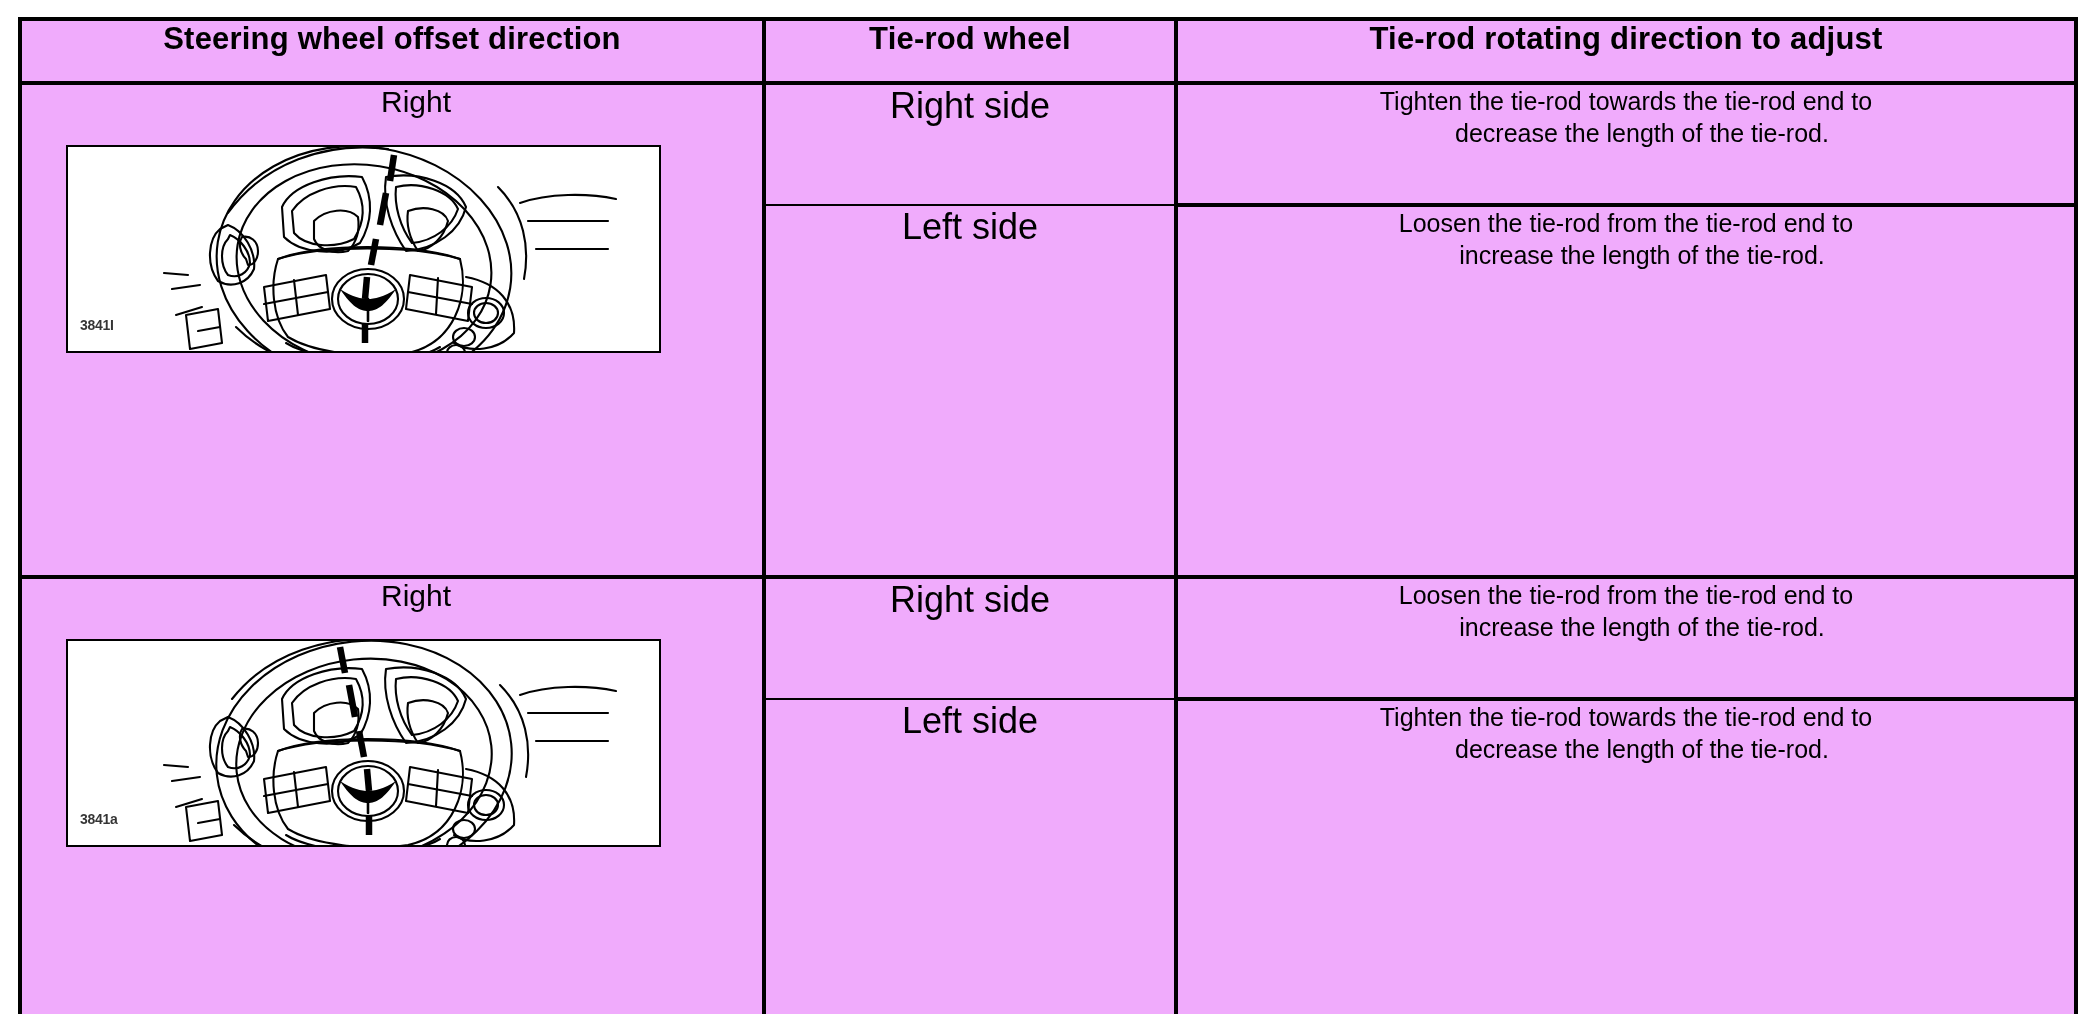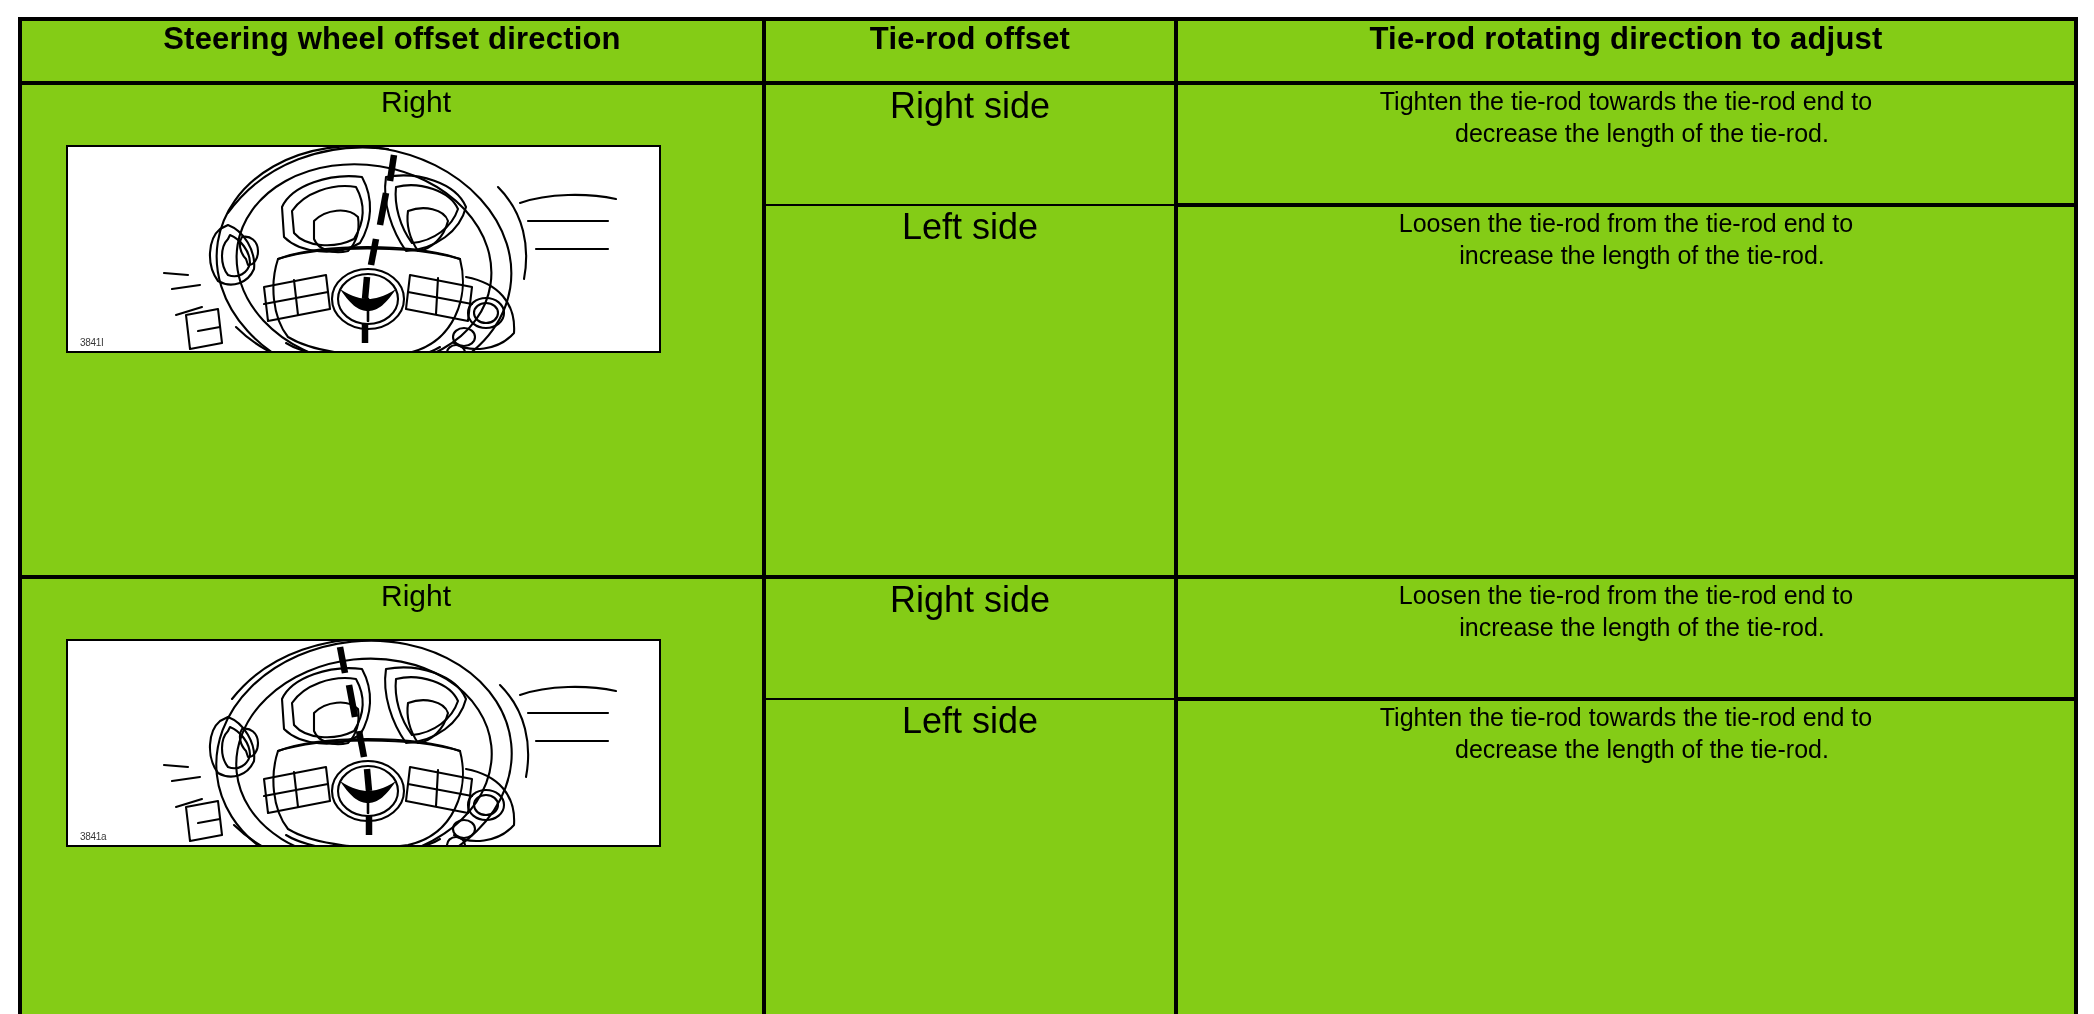--- a/index.html
+++ b/index.html
@@ -33,21 +33,21 @@
   }
   .adjust-table col.c1 { width: 744px; }
   .adjust-table col.c2 { width: 412px; }
   .adjust-table col.c3 { width: 900px; }
 
   .adjust-table td,
   .adjust-table th {
     border: 4px solid #000000;
     padding: 0;
     vertical-align: top;
-    background: #84cc16;
+    background: #f0abfc;
   }
   
   .hdr-cell {
     height: 60px;
     text-align: center;
     vertical-align: middle;
     font-weight: bold;
     font-size: 31px;
     letter-spacing: 0.2px;
   }
@@ -74,23 +74,23 @@
     width: 591px;
     height: 204px;
     position: relative;
     overflow: hidden;
     background: #ffffff;
   }
   .fig-frame svg { display: block; }
   .fig-id {
     position: absolute;
     left: 12px;
-    bottom: 3px;
-    font-size: 10px;
-    font-weight: normal;
+    bottom: 18px;
+    font-size: 14px;
+    font-weight: bold;
     font-family: "Liberation Sans", sans-serif;
     letter-spacing: -0.3px;
     color: #111111;
     opacity: 0.85;
   }
   
   .side-cell {
     text-align: center;
     vertical-align: top;
     padding-top: 22px;
@@ -123,21 +123,21 @@
 
   <table class="adjust-table">
     <colgroup>
       <col class="c1">
         <col class="c2">
         <col class="c3">
     </colgroup>
     <thead>
       <tr>
         <th class="hdr-cell">Steering wheel offset direction</th>
-        <th class="hdr-cell">Tie-rod offset</th>
+        <th class="hdr-cell">Tie-rod wheel</th>
         <th class="hdr-cell">Tie-rod rotating direction to adjust</th>
       </tr>
     </thead>
     <tbody>
 
       <tr>
         <td class="dir-cell" rowspan="2">
           <span class="dir-label">Right</span>
           <div class="figure-wrap">
             <div class="fig-frame">

